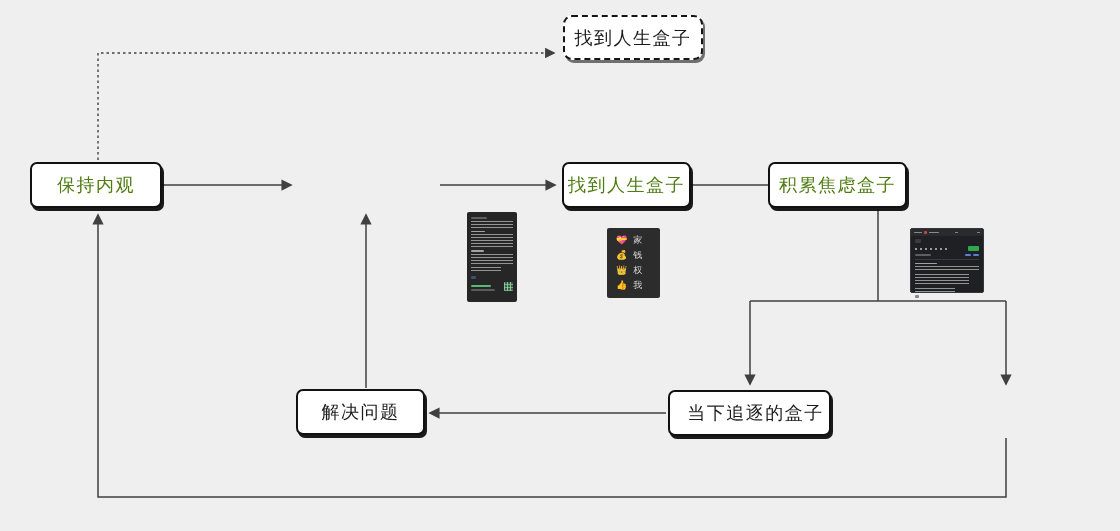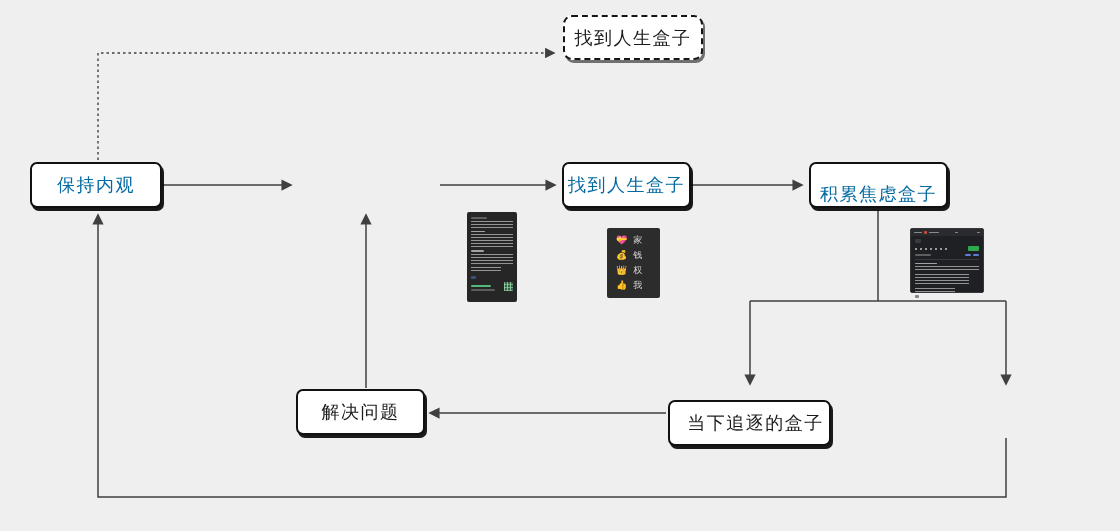--- a/index.html
+++ b/index.html
@@ -22,21 +22,21 @@
     border:2px solid #111111;
     border-radius:7px;
     box-shadow:2px 3px 0 rgba(8,8,8,0.92);
     display:flex;align-items:center;justify-content:center;
     font-size:18px;
     letter-spacing:1.5px;
     color:#1a1a1a;
     box-sizing:border-box;
     white-space:nowrap;
   }
-  .node.red{color:#0369a1;}
+  .node.red{color:#4d7c0f;}
   .node.dashed{
     border:2px dashed #151515;
     box-shadow:2px 3px 0 rgba(8,8,8,0.55);
   }
   
   .tag-panel{
     position:absolute;left:607px;top:228px;width:53px;height:70px;
     background:#2c2c2c;border-radius:2px;
     display:flex;flex-direction:column;justify-content:space-evenly;
     padding:2px 0 2px 9px;box-sizing:border-box;
@@ -124,29 +124,29 @@
 
   <div class="node red" style="left:30px;top:162px;width:132px;height:46px;">
     <span>保持内观</span>
   </div>
 
 
   <div class="node red" style="left:562px;top:162px;width:129px;height:46px;">
     <span>找到人生盒子</span>
   </div>
 
-  <div class="node red" style="left:809px;top:162px;width:139px;height:46px;align-items:flex-end;">
+  <div class="node red" style="left:768px;top:162px;width:139px;height:46px;">
     <span>积累焦虑盒子</span>
   </div>
 
   <div class="node" style="left:296px;top:389px;width:129px;height:46px;font-family:Liberation Serif, serif;">
     <span>解决问题</span>
   </div>
 
-  <div class="node" style="left:668px;top:400px;width:163px;height:46px;padding-left:12px;">
+  <div class="node" style="left:668px;top:390px;width:163px;height:46px;padding-left:12px;">
     <span>当下追逐的盒子</span>
   </div>
 
 
   <div class="thumb thumb-note">
     <div class="ln dim" style="width:16px"></div>
     <div class="par" style="height:7px"></div>
     <div class="ln bright" style="width:14px"></div>
     <div class="par" style="height:13px"></div>
     <div class="ln bright" style="width:13px"></div>

